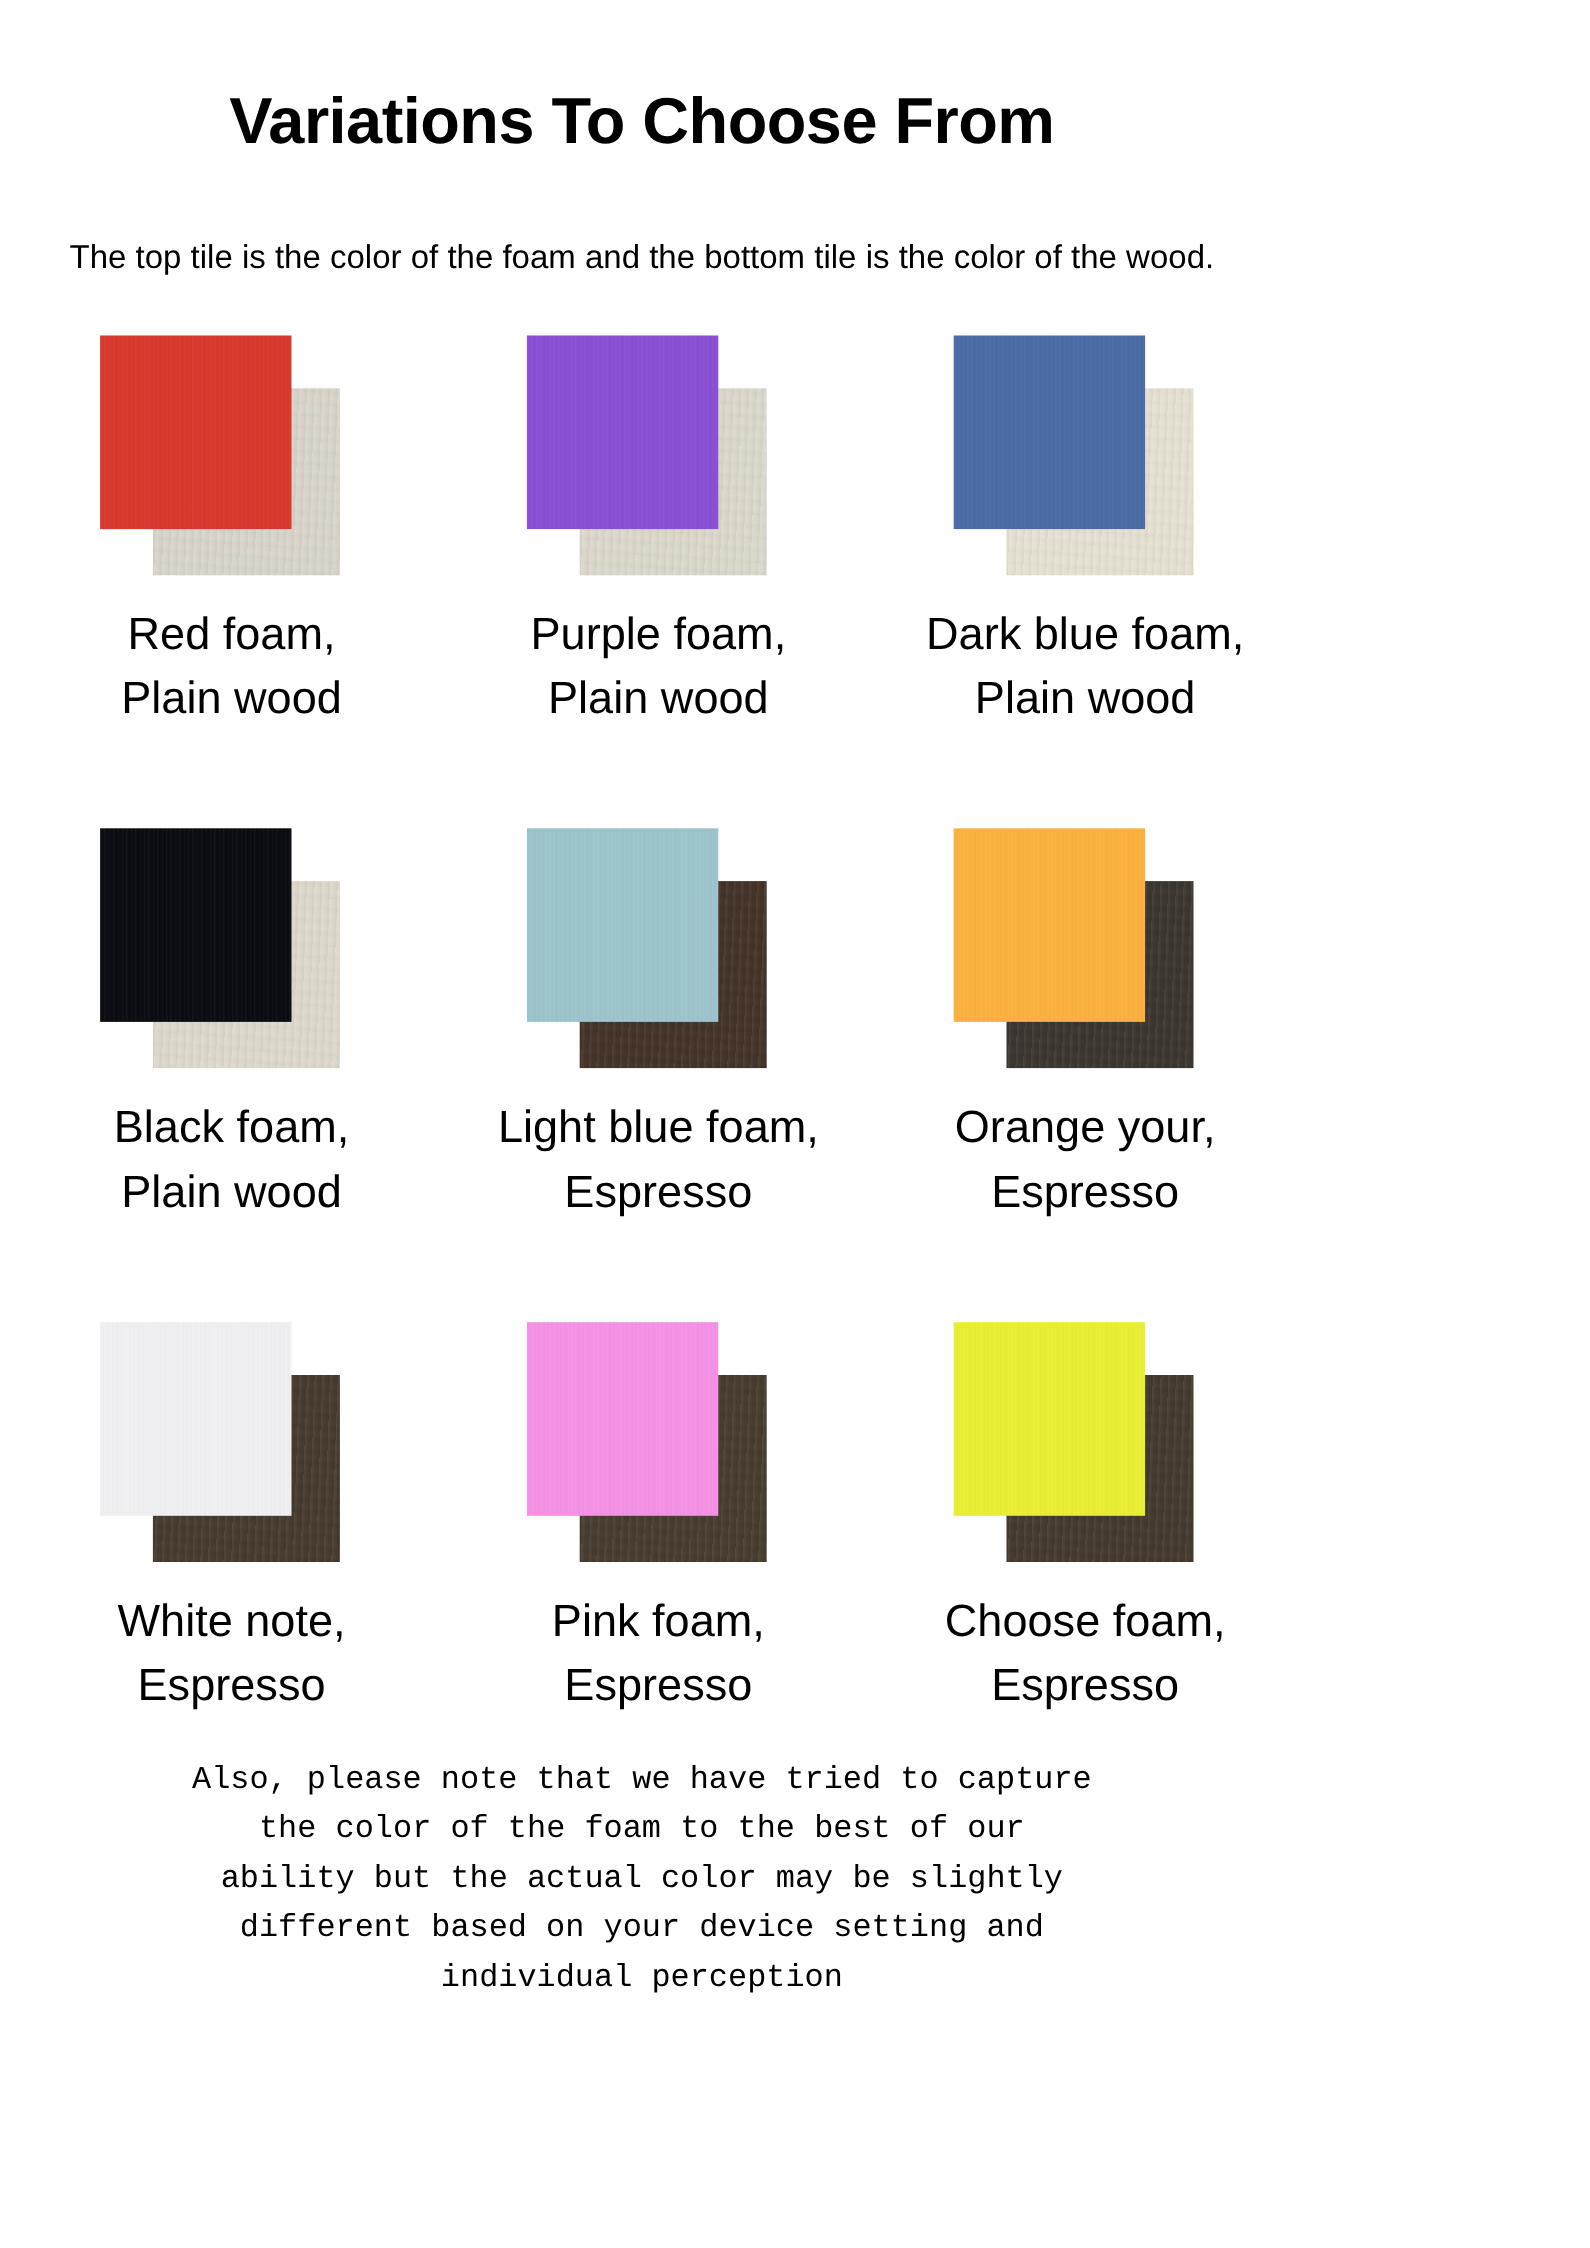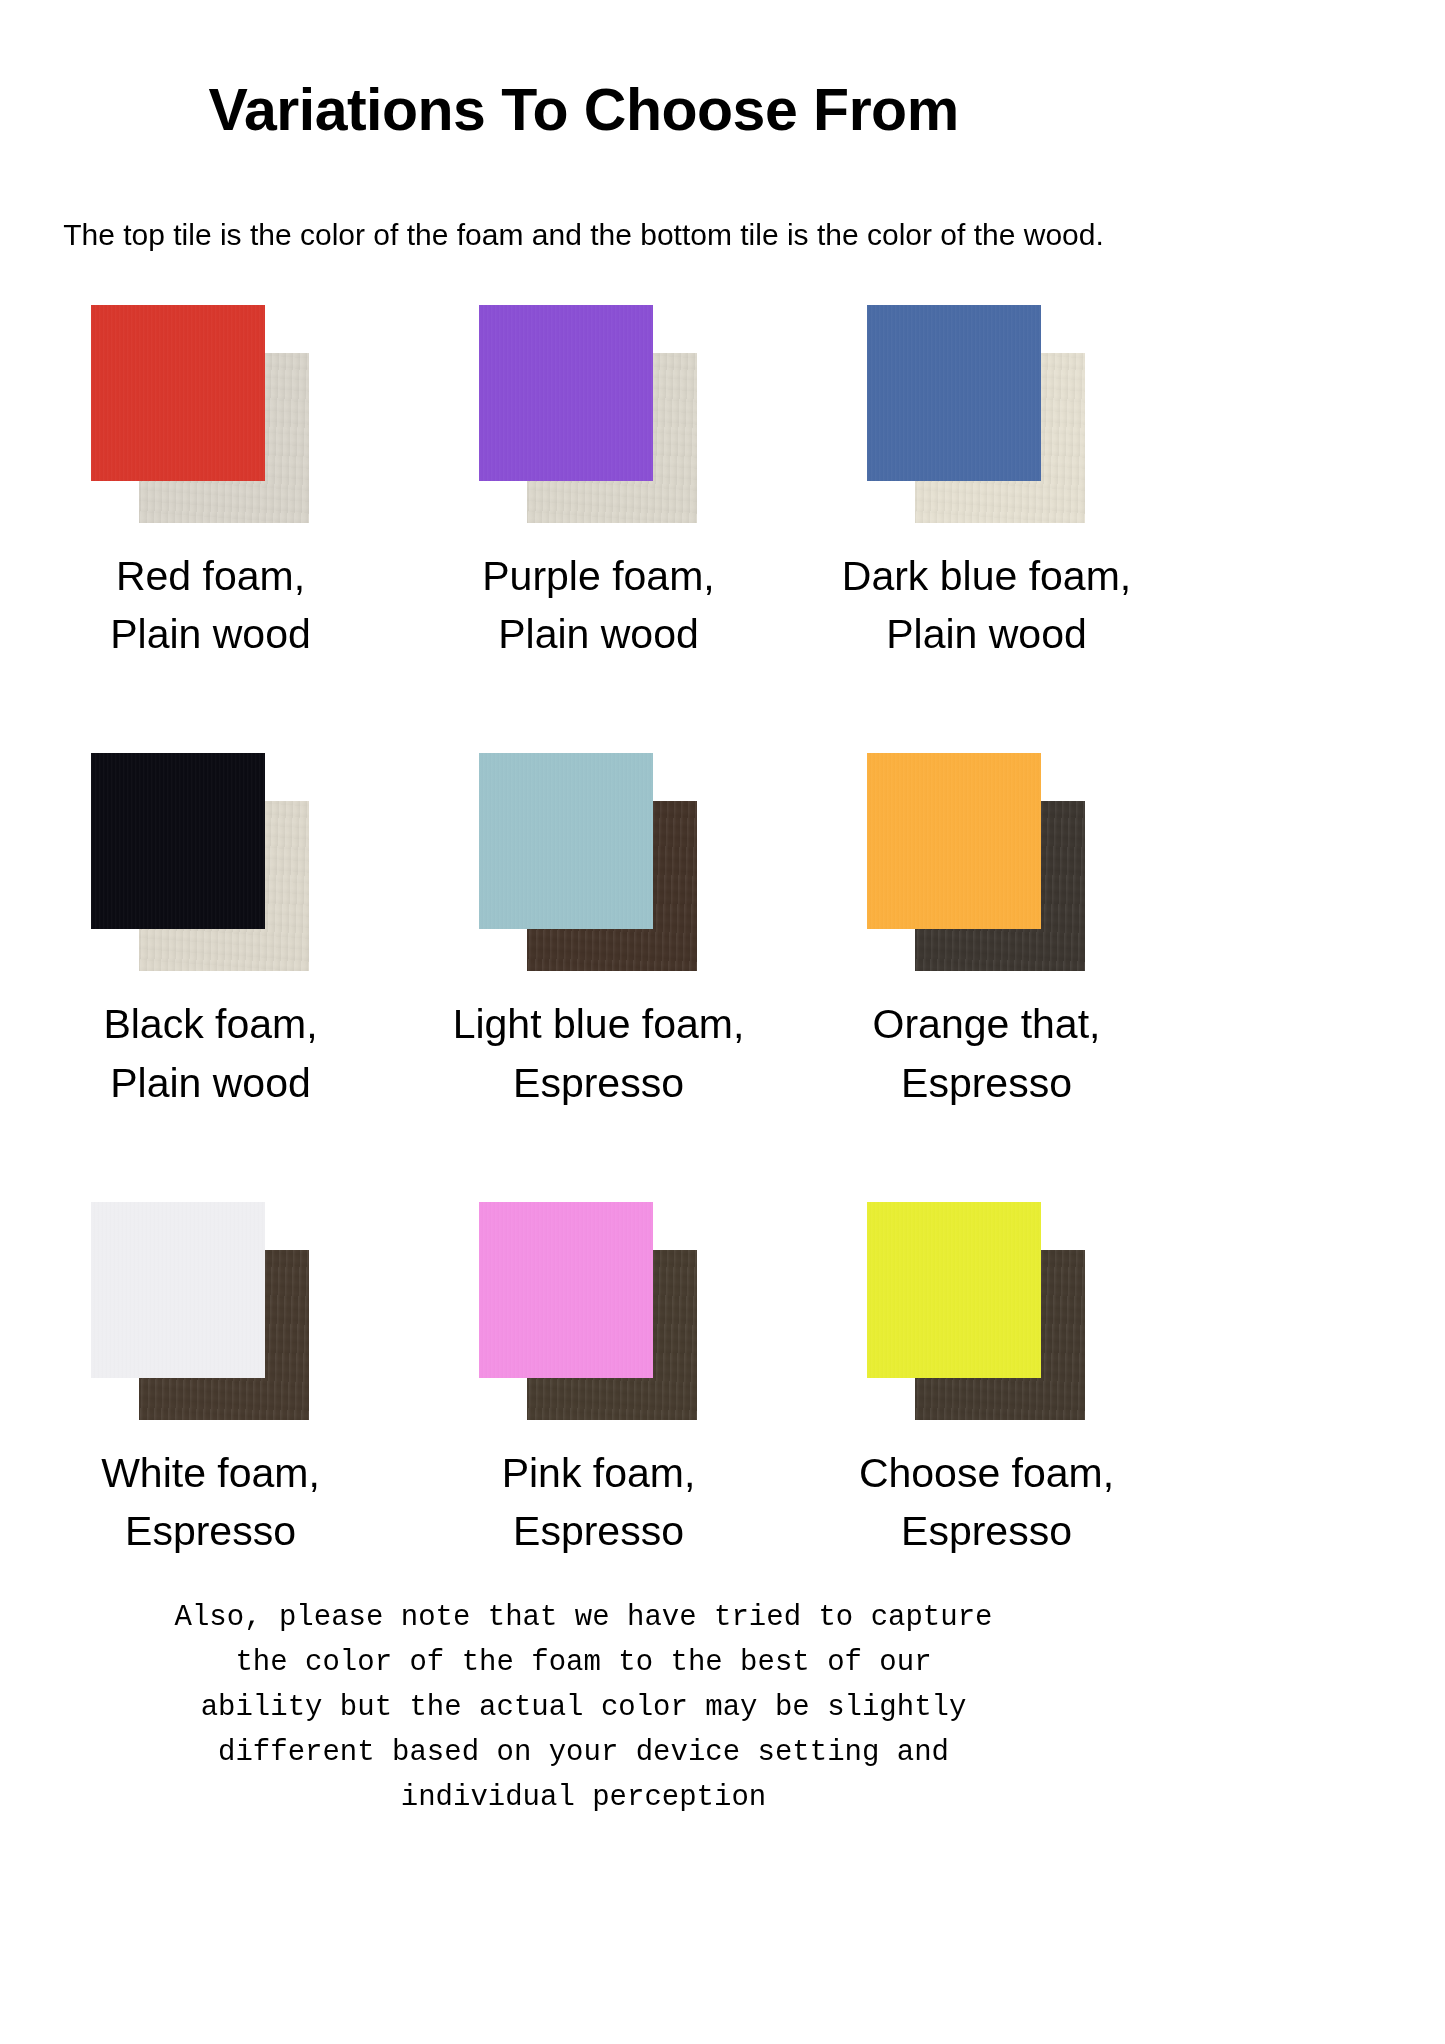--- a/index.html
+++ b/index.html
@@ -205,38 +205,38 @@
       </div>
       <div class="cell">
         <div class="swatch">
           <div class="wood" style="background-color: rgb(60, 54, 48);">
               <span class="grain"></span>
             </div>
           <div class="foam" style="background-color: rgb(251, 176, 63);">
               <span class="grain"></span>
             </div>
         </div>
-        <div class="caption">Orange that,
+        <div class="caption">Orange your,
 Espresso</div>
       </div>
     </div>
 
     <div class="row-gap"></div>
 
     <div class="row">
       <div class="cell">
         <div class="swatch">
           <div class="wood" style="background-color: rgb(71, 58, 46);">
               <span class="grain"></span>
             </div>
           <div class="foam" style="background-color: rgb(239, 239, 242);">
               <span class="grain"></span>
             </div>
         </div>
-        <div class="caption">White foam,
+        <div class="caption">White note,
 Espresso</div>
       </div>
       <div class="cell">
         <div class="swatch">
           <div class="wood" style="background-color: rgb(71, 60, 47);">
               <span class="grain"></span>
             </div>
           <div class="foam" style="background-color: rgb(243, 145, 228);">
               <span class="grain"></span>
             </div>

